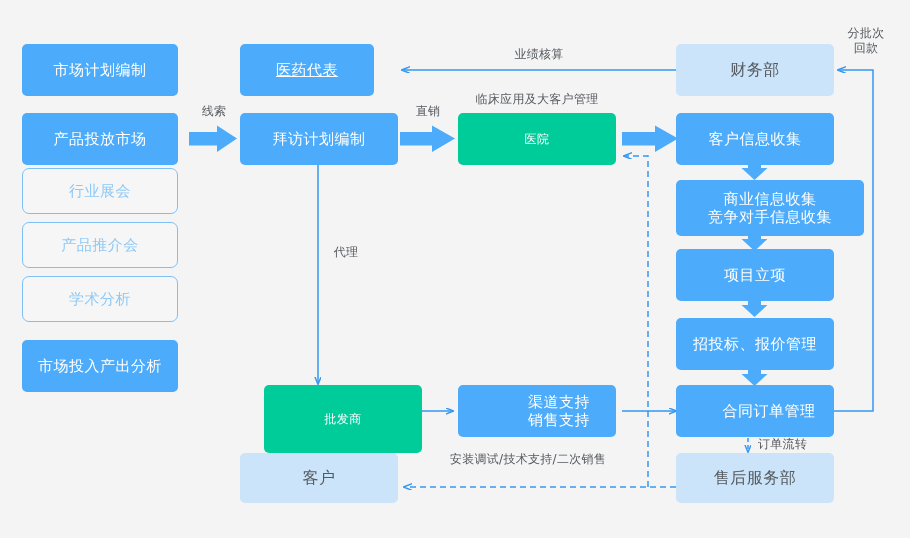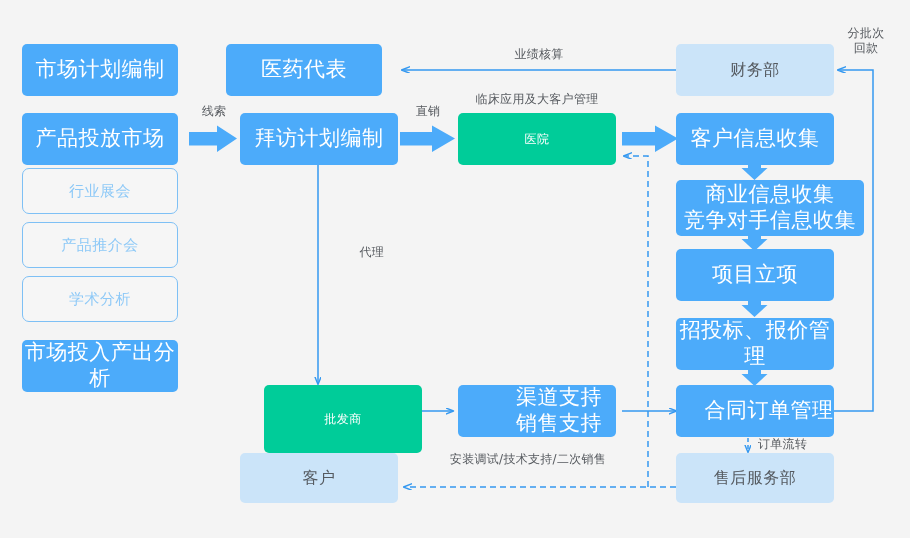--- a/index.html
+++ b/index.html
@@ -23,21 +23,21 @@
     position: absolute;
     display: flex;
     align-items: center;
     justify-content: center;
     text-align: center;
     border-radius: 5px;
     line-height: 1.22;
     white-space: pre-line;
     letter-spacing: 0.5px;
   }
-  .node.blue      { background: #4CABFA; color: #ffffff; font-size: 21px; }
+  .node.blue      { background: #4CABFA; color: #ffffff; font-size: 15px; }
   .node.green     { background: #00CC99; color: #ffffff; font-size: 12px; }
   .node.lightblue { background: #CBE4F9; color: #555a60; font-size: 16px; }
   .node.outline   { background: #f6f6f6; color: #8ec9f7; font-size: 15px;
                     border: 1px solid #7ec0f5; border-radius: 7px; }
   .edge-label {
     position: absolute;
     font-size: 12px;
     color: #55595e;
     white-space: pre-line;
     text-align: center;
@@ -127,21 +127,21 @@
   <div class="node blue" style="left:22px;  top:113px; width:156px; height:52px;">产品投放市场</div>
 
   <div class="node outline" style="left:22px;  top:168px; width:156px; height:46px;">行业展会</div>
 
   <div class="node outline" style="left:22px;  top:222px; width:156px; height:46px;">产品推介会</div>
 
   <div class="node outline" style="left:22px;  top:276px; width:156px; height:46px;">学术分析</div>
 
   <div class="node blue" style="left:22px;  top:340px; width:156px; height:52px;">市场投入产出分析</div>
 
-  <div class="node blue" style="left:226px; top:44px;  width:156px; height:52px;">医药代表</div>
+  <div class="node blue" style="left:240px; top:44px;  width:134px; height:52px;text-decoration:underline;">医药代表</div>
 
   <div class="node blue" style="left:240px; top:113px; width:158px; height:52px;">拜访计划编制</div>
 
   <div class="node green" style="left:458px; top:113px; width:158px; height:52px;">医院</div>
 
   <div class="node green" style="left:224px; top:385px; width:158px; height:68px;margin-left:40px;">批发商</div>
 
   <div class="node lightblue" style="left:240px; top:453px; width:158px; height:50px;">客户</div>
 
   <div class="node blue" style="left:458px; top:385px; width:158px; height:52px;padding-left:44px;">渠道支持
@@ -166,19 +166,19 @@
 
   <div class="edge-label" style="left:404px; top:104px; width:48px;">直销</div>
 
   <div class="edge-label" style="left:459px; top:92px;  width:156px;">临床应用及大客户管理</div>
 
   <div class="edge-label" style="left:503px; top:47px;  width:72px;">业绩核算</div>
 
   <div class="edge-label" style="left:840px; top:26px;  width:52px;">分批次
 回款</div>
 
-  <div class="edge-label" style="left:344px; top:245px; width:40px; text-align:right;">代理</div>
+  <div class="edge-label" style="left:326px; top:245px; width:40px; text-align:center;">代理</div>
 
   <div class="edge-label" style="left:758px; top:437px; width:70px; text-align:left;">订单流转</div>
 
   <div class="edge-label" style="left:428px; top:452px; width:200px;">安装调试/技术支持/二次销售</div>
 
 </div>
 
 </body></html>

